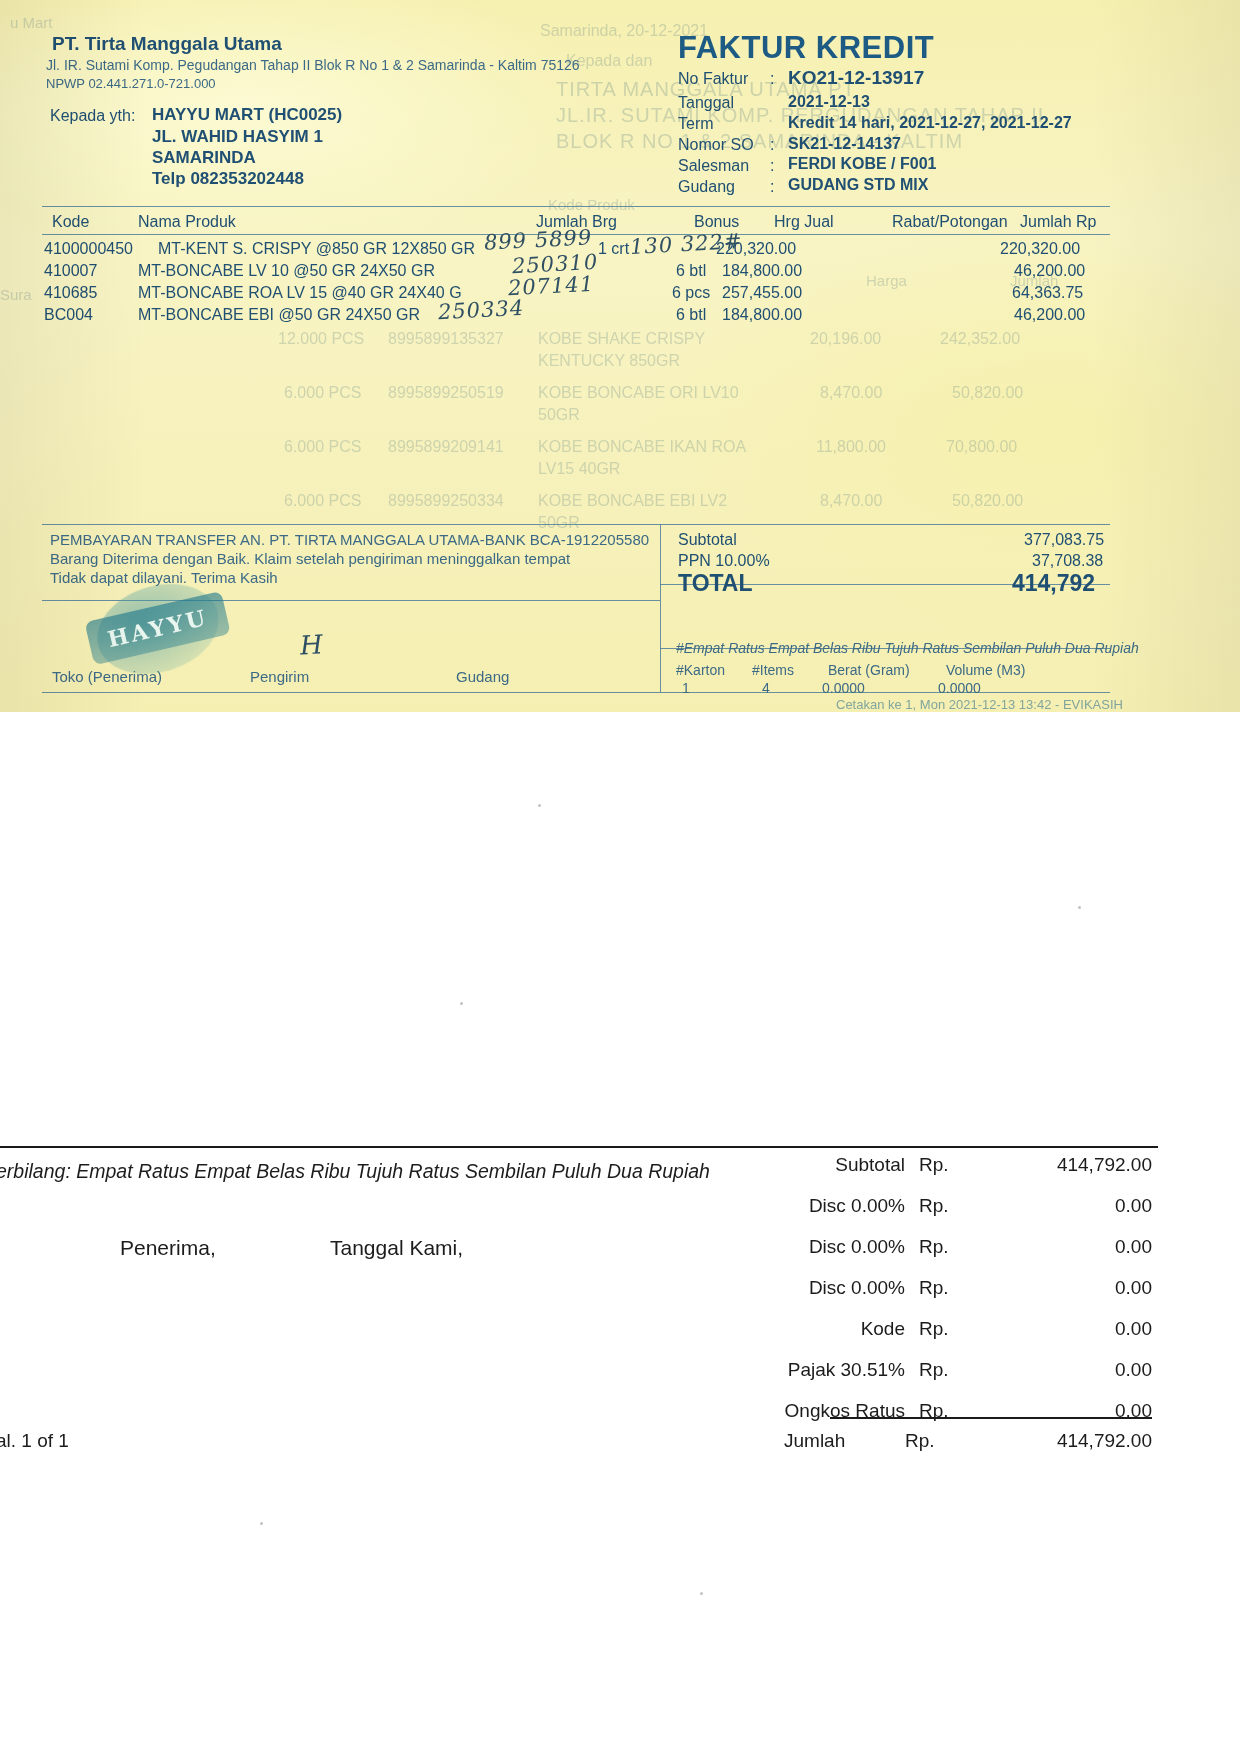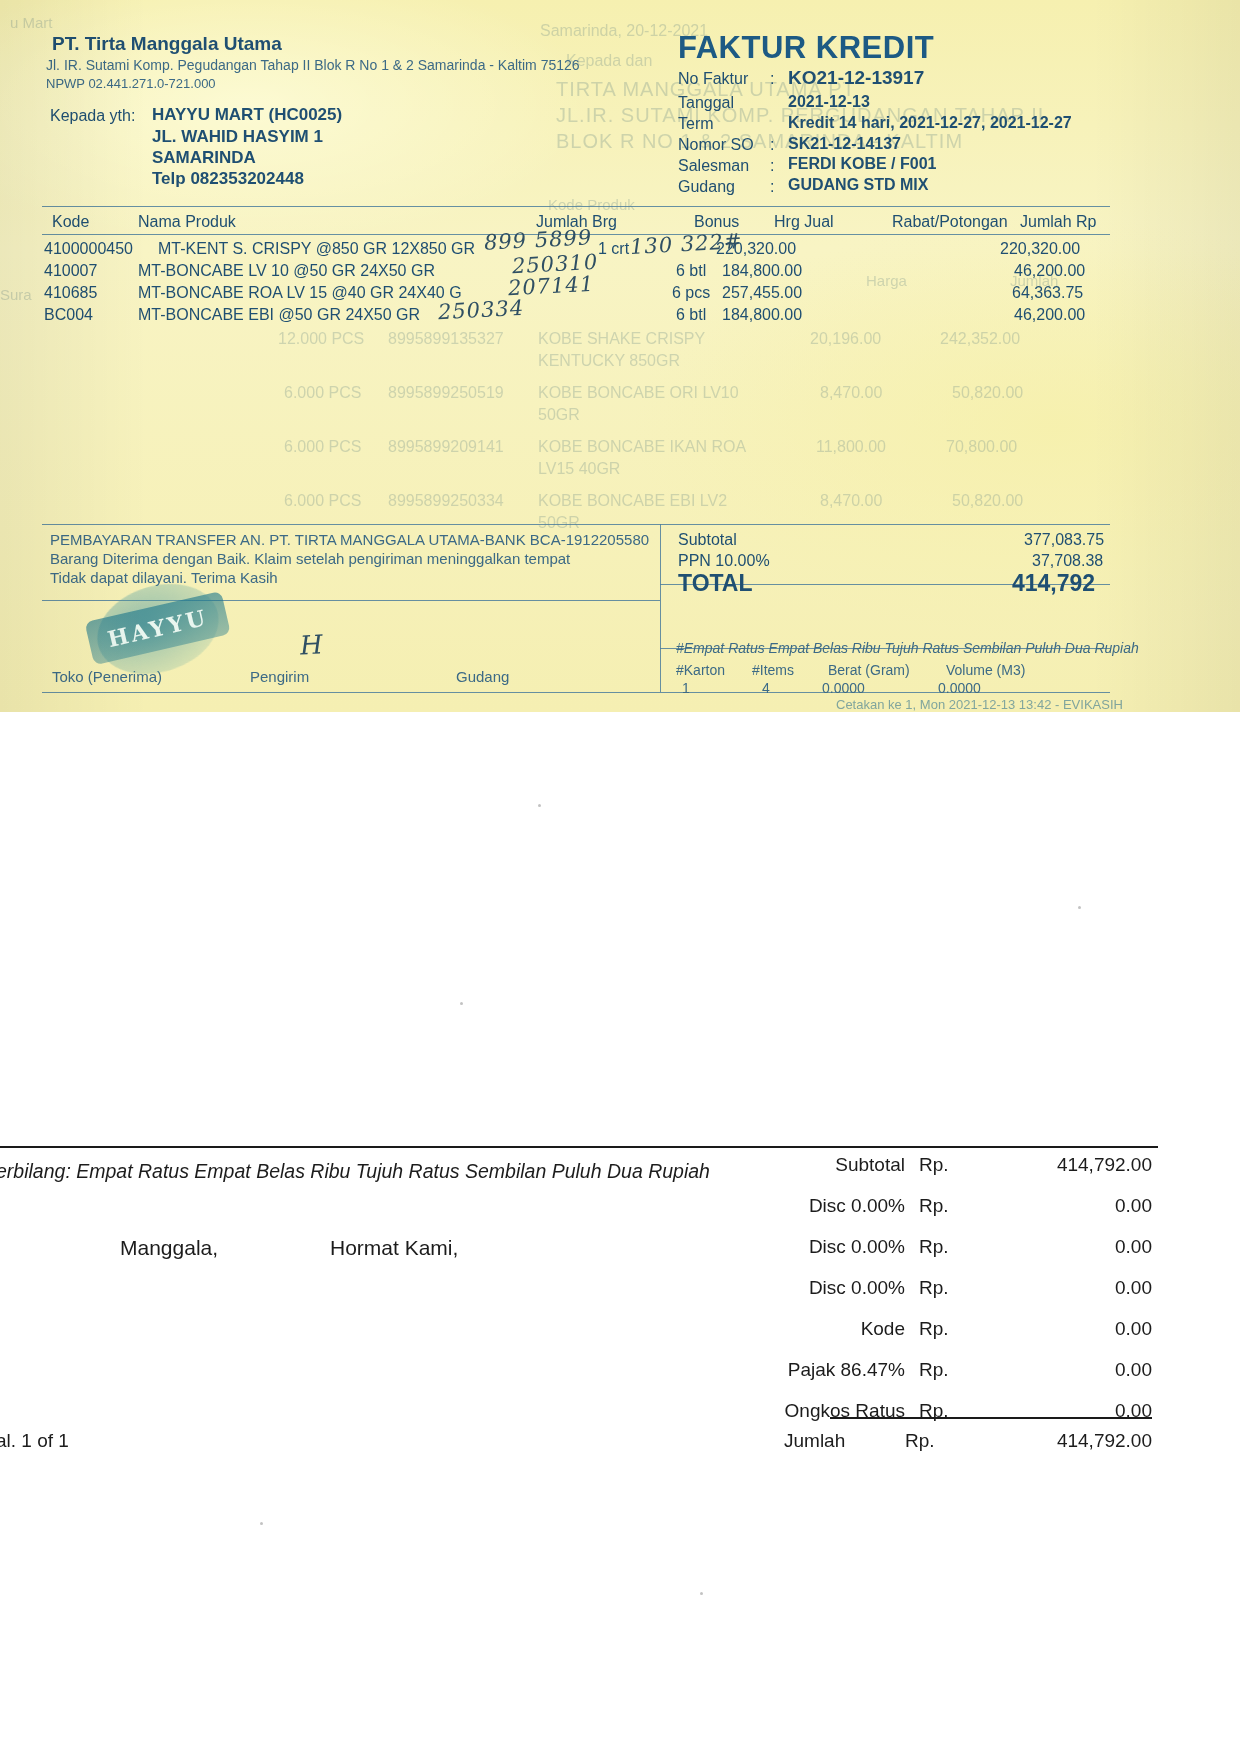--- a/index.html
+++ b/index.html
@@ -332,22 +332,22 @@
   </div>
 
 </div>
 
 <div class="sheet">
 
   <div class="line" style="left:0px; top:434px; width:1158px; height:2px;"></div>
 
   <div class="sheet-text terbilang" style="left:-4px; top:448px;">erbilang: Empat Ratus Empat Belas Ribu Tujuh Ratus Sembilan Puluh Dua Rupiah</div>
 
-  <div class="sheet-text" style="left:120px; top:524px; font-size:21px;">Manggala,</div>
-  <div class="sheet-text" style="left:330px; top:524px; font-size:21px;">Hormat Kami,</div>
+  <div class="sheet-text" style="left:120px; top:524px; font-size:21px;">Penerima,</div>
+  <div class="sheet-text" style="left:330px; top:524px; font-size:21px;">Tanggal Kami,</div>
 
   <div class="totals-grid">
     <div class="totals-row">
       <div class="c-label">Subtotal</div>
       <div class="c-rp">Rp.</div>
       <div class="c-val">414,792.00</div>
     </div>
     <div class="totals-row">
       <div class="c-label">Disc  0.00%</div>
       <div class="c-rp">Rp.</div>
@@ -362,21 +362,21 @@
       <div class="c-label">Disc  0.00%</div>
       <div class="c-rp">Rp.</div>
       <div class="c-val">0.00</div>
     </div>
     <div class="totals-row">
       <div class="c-label">Kode</div>
       <div class="c-rp">Rp.</div>
       <div class="c-val">0.00</div>
     </div>
     <div class="totals-row">
-      <div class="c-label">Pajak  86.47%</div>
+      <div class="c-label">Pajak  30.51%</div>
       <div class="c-rp">Rp.</div>
       <div class="c-val">0.00</div>
     </div>
     <div class="totals-row">
       <div class="c-label">Ongkos Ratus</div>
       <div class="c-rp">Rp.</div>
       <div class="c-val">0.00</div>
     </div>
   </div>
 

